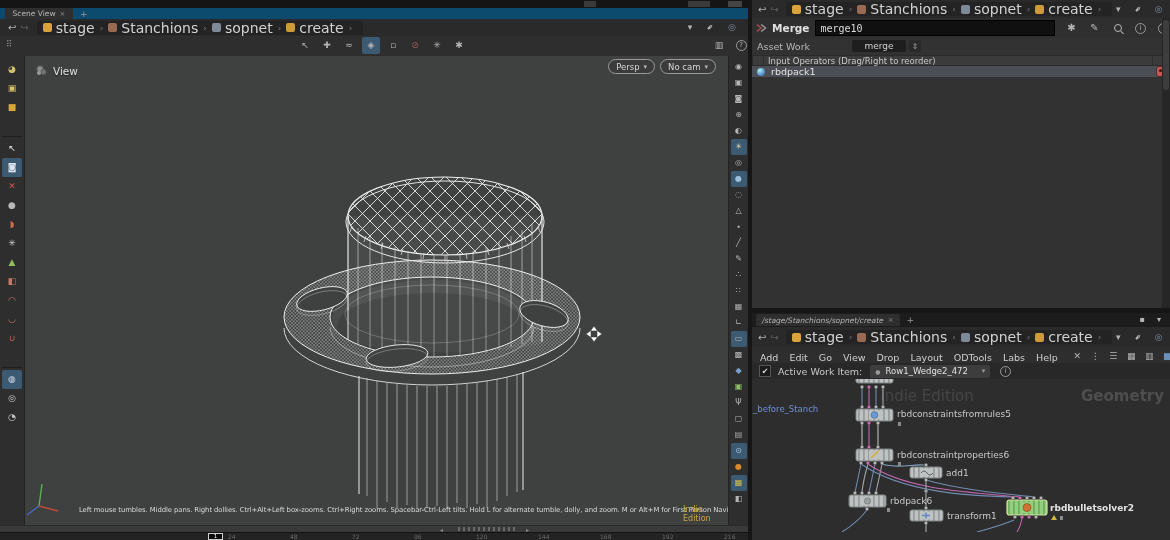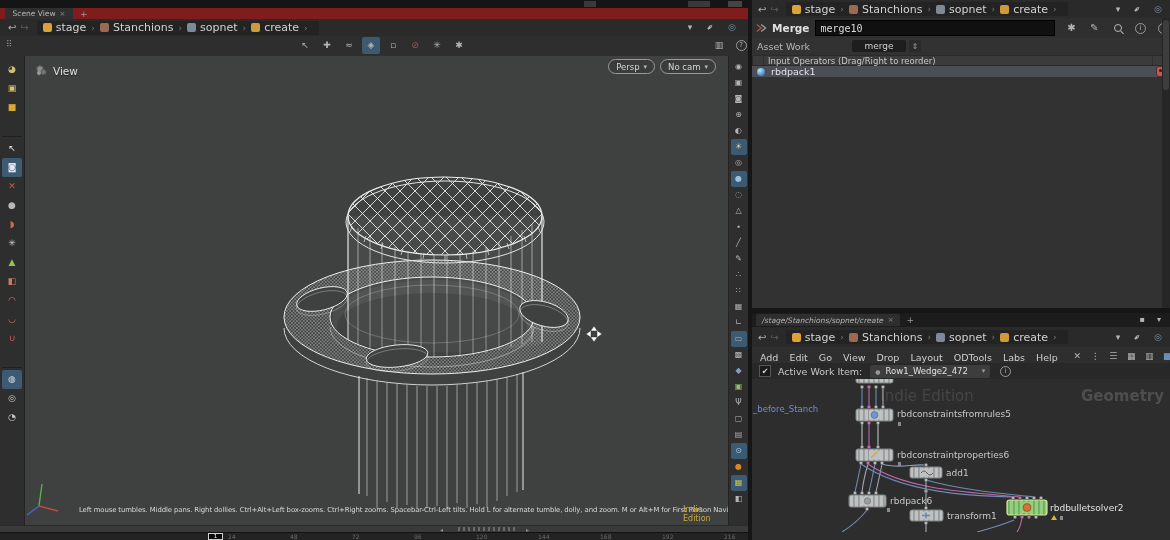--- a/index.html
+++ b/index.html
@@ -1,21 +1,21 @@
 <!DOCTYPE html>
 <html><head>
 <meta charset="utf-8">
 <style>
   html,body{margin:0;padding:0;}
   body{width:1170px;height:540px;background:#2b2b2b;font-family:"DejaVu Sans",sans-serif;
        overflow:hidden;position:relative;color:#c8c8c8;}
   .abs{position:absolute;}
   .chip{display:inline-flex;align-items:center;height:13px;cursor:default;}
   .bcic{width:9px;height:9px;border-radius:2px;background:#888;margin-right:4px;display:inline-block;}
-  .bclbl{font-size:11px;color:#d2d2d2;}
+  .bclbl{font-size:14px;color:#d2d2d2;}
   .bcsep{color:#777;font-size:9px;margin:0 5px;}
   .navarr{font-size:10px;color:#b0b0b0;margin-right:4px;}
   .navarr.dim{color:#5d5d5d;}
   .ti{width:18px;height:17px;display:flex;align-items:center;justify-content:center;border-radius:2px;
       font-size:9px;color:#b5b5b5;flex:0 0 auto;}
   .ti.active{background:#3d5a73;}
   .ti .gl{line-height:1;}
   .ti.tdiv{height:5px;width:18px;}
   .ti.tdiv{border-bottom:1px solid #1f1f1f;border-radius:0;margin-bottom:2px;}
   .mag{position:relative;}
@@ -47,21 +47,21 @@
 <body>
 
 <div class="abs" style="left:0;top:0;width:748px;height:540px;">
 
   <div class="abs" style="left:0;top:0;width:748px;height:8px;background:#151515;">
     <div class="abs" style="left:584px;top:1px;width:12px;height:6px;background:#3a3a3a;"></div>
     <div class="abs" style="left:688px;top:1px;width:22px;height:6px;background:#3a3a3a;"></div>
     <div class="abs" style="left:728px;top:1px;width:14px;height:6px;background:#444;"></div>
   </div>
 
-  <div class="abs" style="left:0;top:8px;width:748px;height:11px;background:#7f1d1d;">
+  <div class="abs" style="left:0;top:8px;width:748px;height:11px;background:#0c4a6e;">
     <div class="abs" style="left:5px;top:0;width:68px;height:11px;background:#2f2f2f;border-radius:2px 2px 0 0;display:flex;align-items:center;justify-content:center;">
       <span style="font-size:7.5px;color:#b8b8b8;">Scene View</span>
       <span style="font-size:7px;color:#8a8a8a;margin-left:4px;">×</span>
     </div>
     <div class="abs" style="left:80px;top:1px;font-size:9px;color:#9a9a9a;">+</div>
   </div>
 
   <div class="abs" style="left:0;top:19px;width:748px;height:17px;background:#2a2a2a;display:flex;align-items:center;">
     <span class="navarr" style="margin-left:8px;">↩</span>
     <span class="navarr dim">↪</span>
@@ -762,15 +762,15 @@
         <circle cx="277" cy="138" r="1.7" fill="#d06ab5"></circle>
           <circle cx="284" cy="138" r="1.7" fill="#b9b9b9"></circle>
       </g>
     </svg>
 
     <div class="nodelabel" style="left:145px;top:30px;">rbdconstraintsfromrules5</div>
     <div class="nodelabel" style="left:145px;top:71px;">rbdconstraintproperties6</div>
     <div class="nodelabel" style="left:194px;top:89px;">add1</div>
     <div class="nodelabel" style="left:138px;top:117px;">rbdpack6</div>
     <div class="nodelabel" style="left:195px;top:132px;">transform1</div>
-    <div class="nodelabel" style="left:298px;top:124px;color:#e2e2e2;">rbdbulletsolver2</div>
+    <div class="nodelabel" style="left:298px;top:124px;color:#e2e2e2;font-weight:bold;">rbdbulletsolver2</div>
   </div>
 </div>
 
 </body></html>

